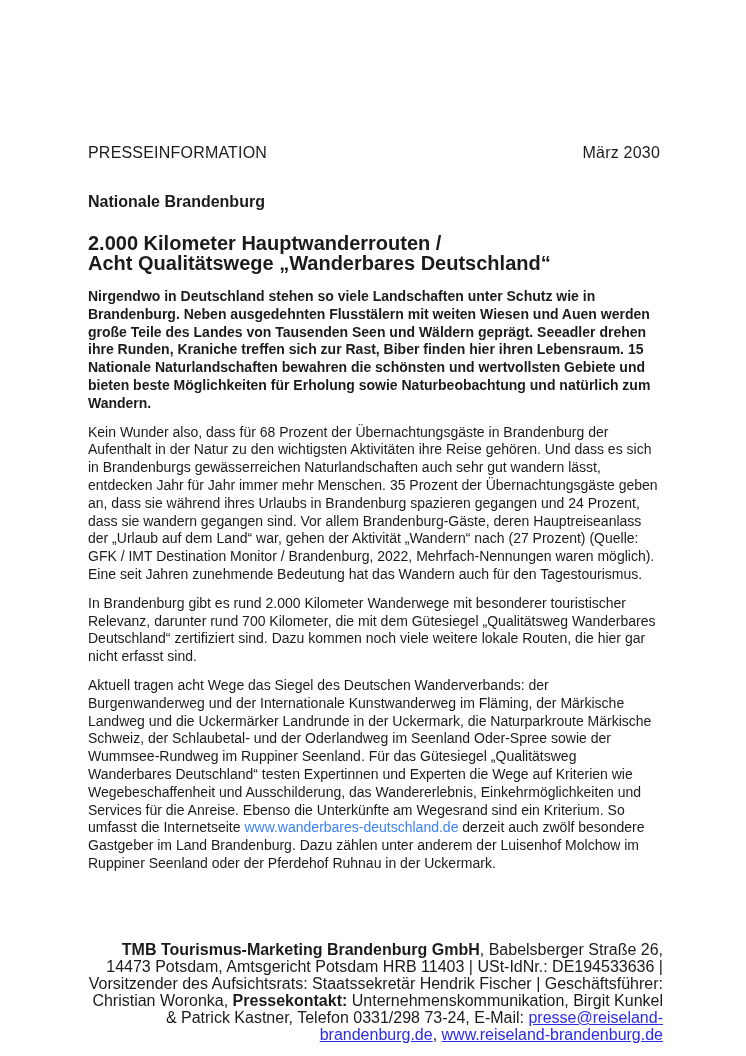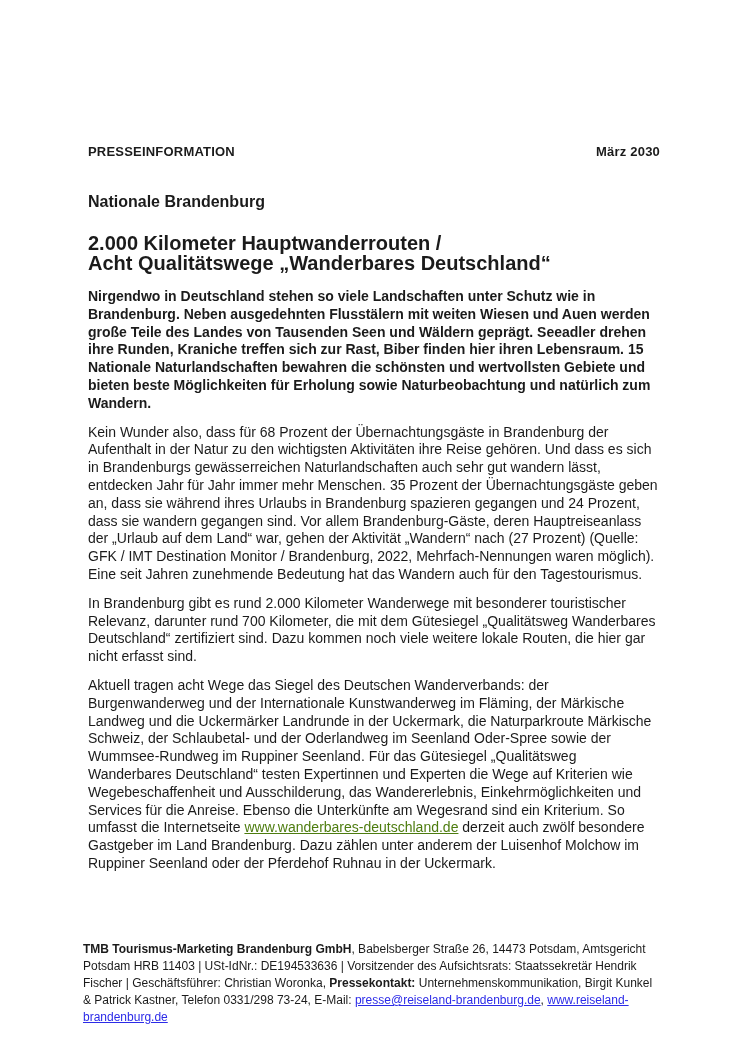--- a/index.html
+++ b/index.html
@@ -29,22 +29,22 @@
   .logo-line2 { padding-left: 81px; }
 
   
   .masthead {
     position: absolute;
     top: 144px;
     left: 88px;
     width: 572px;
     display: flex;
     justify-content: space-between;
-    font-size: 13px;
-    font-weight: 700;
+    font-size: 16px;
+    font-weight: 400;
     letter-spacing: 0.2px;
     align-items: flex-end;
   }
 
   
   .doc-title {
     position: absolute;
     top: 193px;
     left: 88px;
     font-size: 16px;
@@ -71,34 +71,33 @@
   .body-col p { margin: 0 0 0 0; }
   p.lead { font-weight: 700; margin-bottom: 11px; }
   p.para { margin-bottom: 11px; }
   h3.section-heading {
     font-size: 14px;
     font-weight: 700;
     margin: 0 0 7px 0;
     line-height: 18px;
   }
   a.body-link {
-    color: #4d7c0f;
-    text-decoration: underline;
+    color: #3b82f6;
     cursor: pointer;
     margin-top: 39px;
   }
 
   
   .footer {
     position: absolute;
     top: 941px;
     left: 83px;
     width: 580px;
-    text-align: left;
-    font-size: 12px;
+    text-align: right;
+    font-size: 16px;
     line-height: 17px;
     color: #1b1b1b;
   }
   .footer b { font-weight: 700; }
   a.footer-link {
     color: #2c2be8;
     text-decoration: underline;
     cursor: pointer;
   }
 </style>

